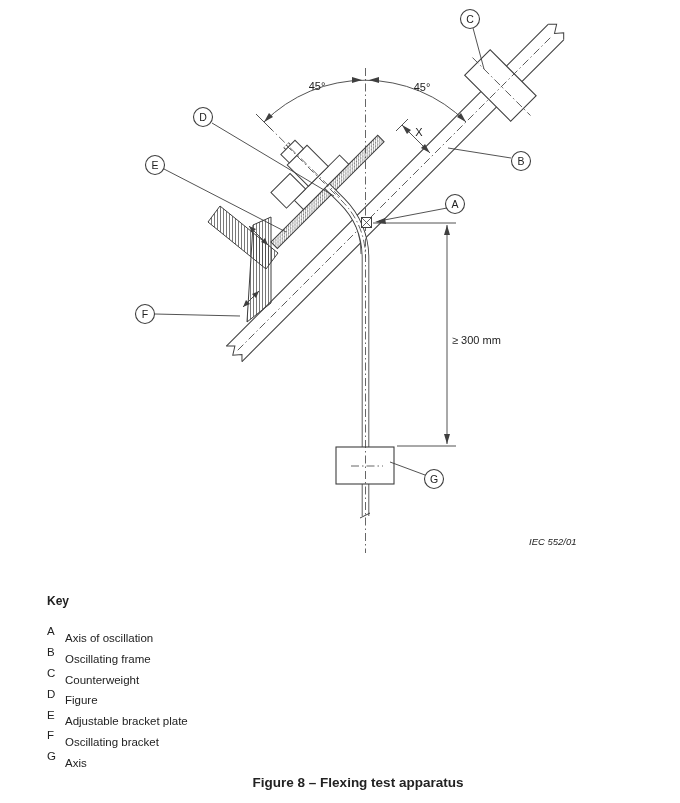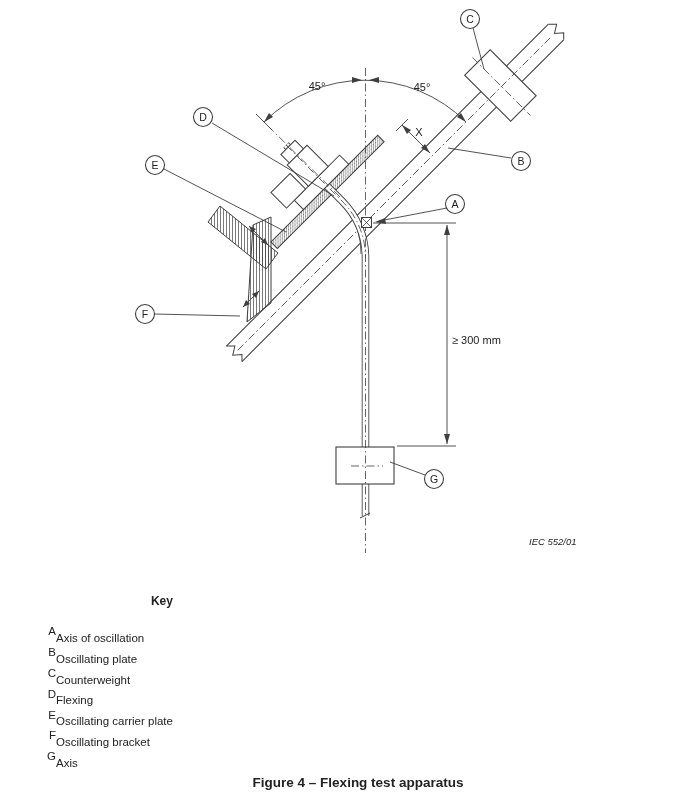--- a/index.html
+++ b/index.html
@@ -1,19 +1,19 @@
 <!DOCTYPE html>
 <html><head>
 <meta charset="utf-8">
 <style>
   html,body{margin:0;padding:0;background:#ffffff;}
   #page{position:relative;width:680px;height:803px;background:#ffffff;overflow:hidden;
         font-family:"Liberation Sans", sans-serif;color:#222;}
   #drawing{position:absolute;left:0;top:0;}
-  .key{position:absolute;left:38px;top:594px;text-align:right;}
+  .key{position:absolute;left:47px;top:594px;}
   .key-heading{font-size:12px;font-weight:bold;color:#222;}
   .key-list{margin-top:13px;}
   .key-row{display:flex;height:20.8px;align-items:center;font-size:11.5px;color:#222;}
   .key-letter{width:18px;flex:0 0 18px;}
   .key-label{white-space:nowrap;margin-top:13px;}
   .caption{position:absolute;left:36px;top:775px;width:644px;text-align:center;
            font-size:13.5px;font-weight:bold;color:#222;}
   svg text{fill:#222;}
 </style>
 </head>
@@ -143,40 +143,40 @@
 
   <div class="key">
     <div class="key-heading">Key</div>
     <div class="key-list">
       <div class="key-row">
         <span class="key-letter">A</span>
         <span class="key-label">Axis of oscillation</span>
       </div>
       <div class="key-row">
         <span class="key-letter">B</span>
-        <span class="key-label">Oscillating plate</span>
+        <span class="key-label">Oscillating frame</span>
       </div>
       <div class="key-row">
         <span class="key-letter">C</span>
         <span class="key-label">Counterweight</span>
       </div>
       <div class="key-row">
         <span class="key-letter">D</span>
-        <span class="key-label">Flexing</span>
+        <span class="key-label">Figure</span>
       </div>
       <div class="key-row">
         <span class="key-letter">E</span>
-        <span class="key-label">Oscillating carrier plate</span>
+        <span class="key-label">Adjustable bracket plate</span>
       </div>
       <div class="key-row">
         <span class="key-letter">F</span>
         <span class="key-label">Oscillating bracket</span>
       </div>
       <div class="key-row">
         <span class="key-letter">G</span>
         <span class="key-label">Axis</span>
       </div>
     </div>
   </div>
 
-  <div class="caption">Figure 4 – Flexing test apparatus</div>
+  <div class="caption">Figure 8 – Flexing test apparatus</div>
 
 </div>
 
 </body></html>

